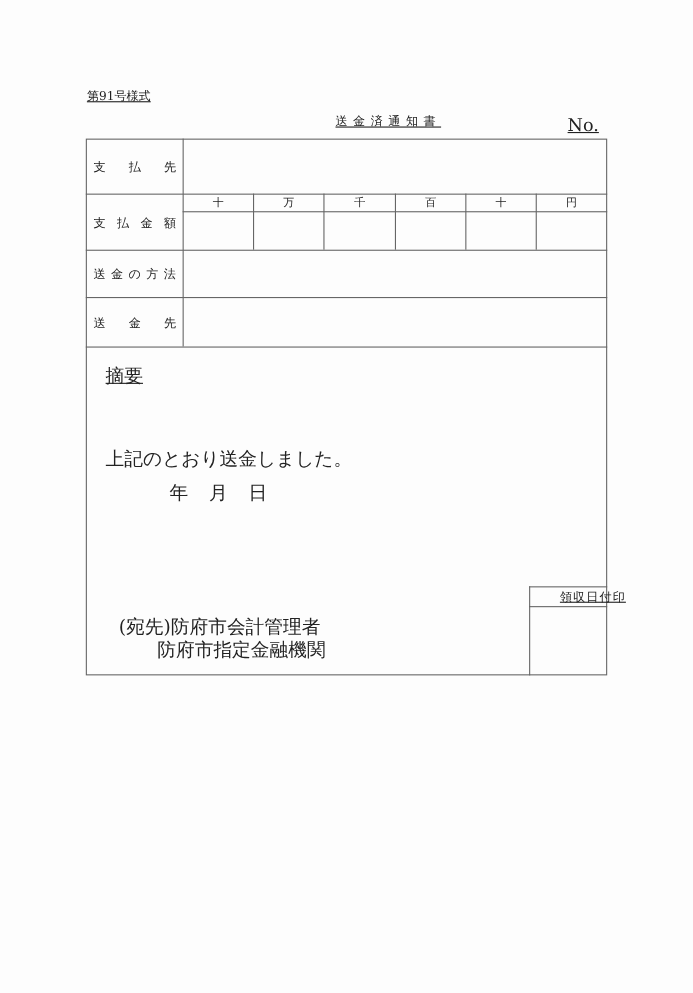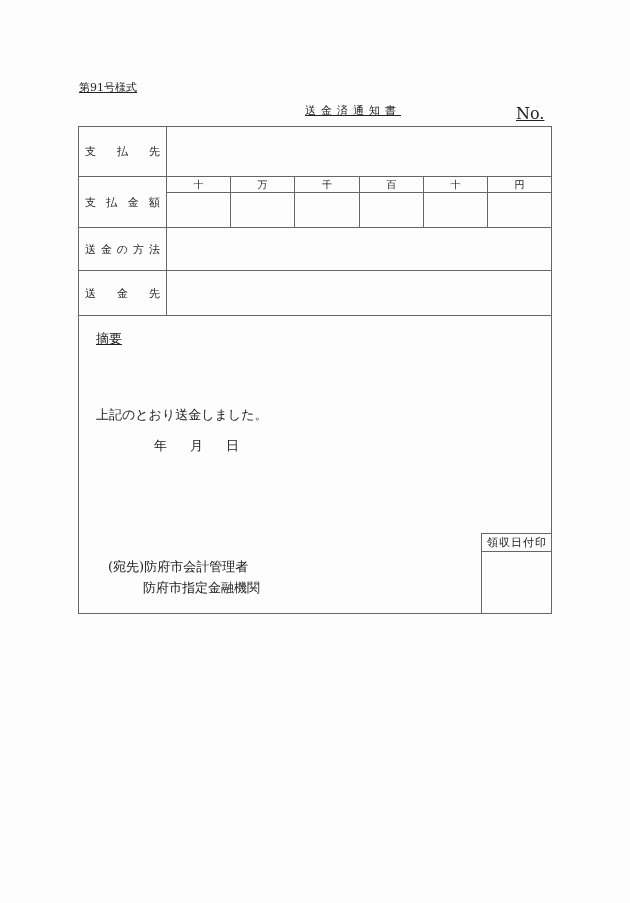--- a/index.html
+++ b/index.html
@@ -27,23 +27,23 @@
     .row-label {
       position: absolute; left: 79px; width: 87px;
       display: flex; align-items: center; justify-content: space-between;
       padding: 0 6px; box-sizing: border-box;
       font-size: 11px;
     }
     .digit-head {
       position: absolute; top: 177px; height: 15px;
       font-size: 10px; text-align: center; line-height: 15px;
     }
-    .txt { position: absolute; font-size: 13px; white-space: nowrap; }
+    .txt { position: absolute; font-size: 17px; white-space: nowrap; }
     .summary { left: 96px; top: 330px; text-decoration: underline; }
-    .stamp-head { left: 482px; top: 535px; width: 70px; text-align: center; font-size: 11px; letter-spacing: 1px; }
+    .stamp-head { left: 504px; top: 535px; width: 70px; text-align: center; font-size: 11px; letter-spacing: 1px; text-decoration: underline; }
   </style>
 </head>
 <body>
 
 <div class="abs form-number">第91号様式</div>
 <div class="abs doc-title">送金済通知書</div>
 <div class="abs no-label">No.</div>
 
 <div class="abs frame"></div>
 

